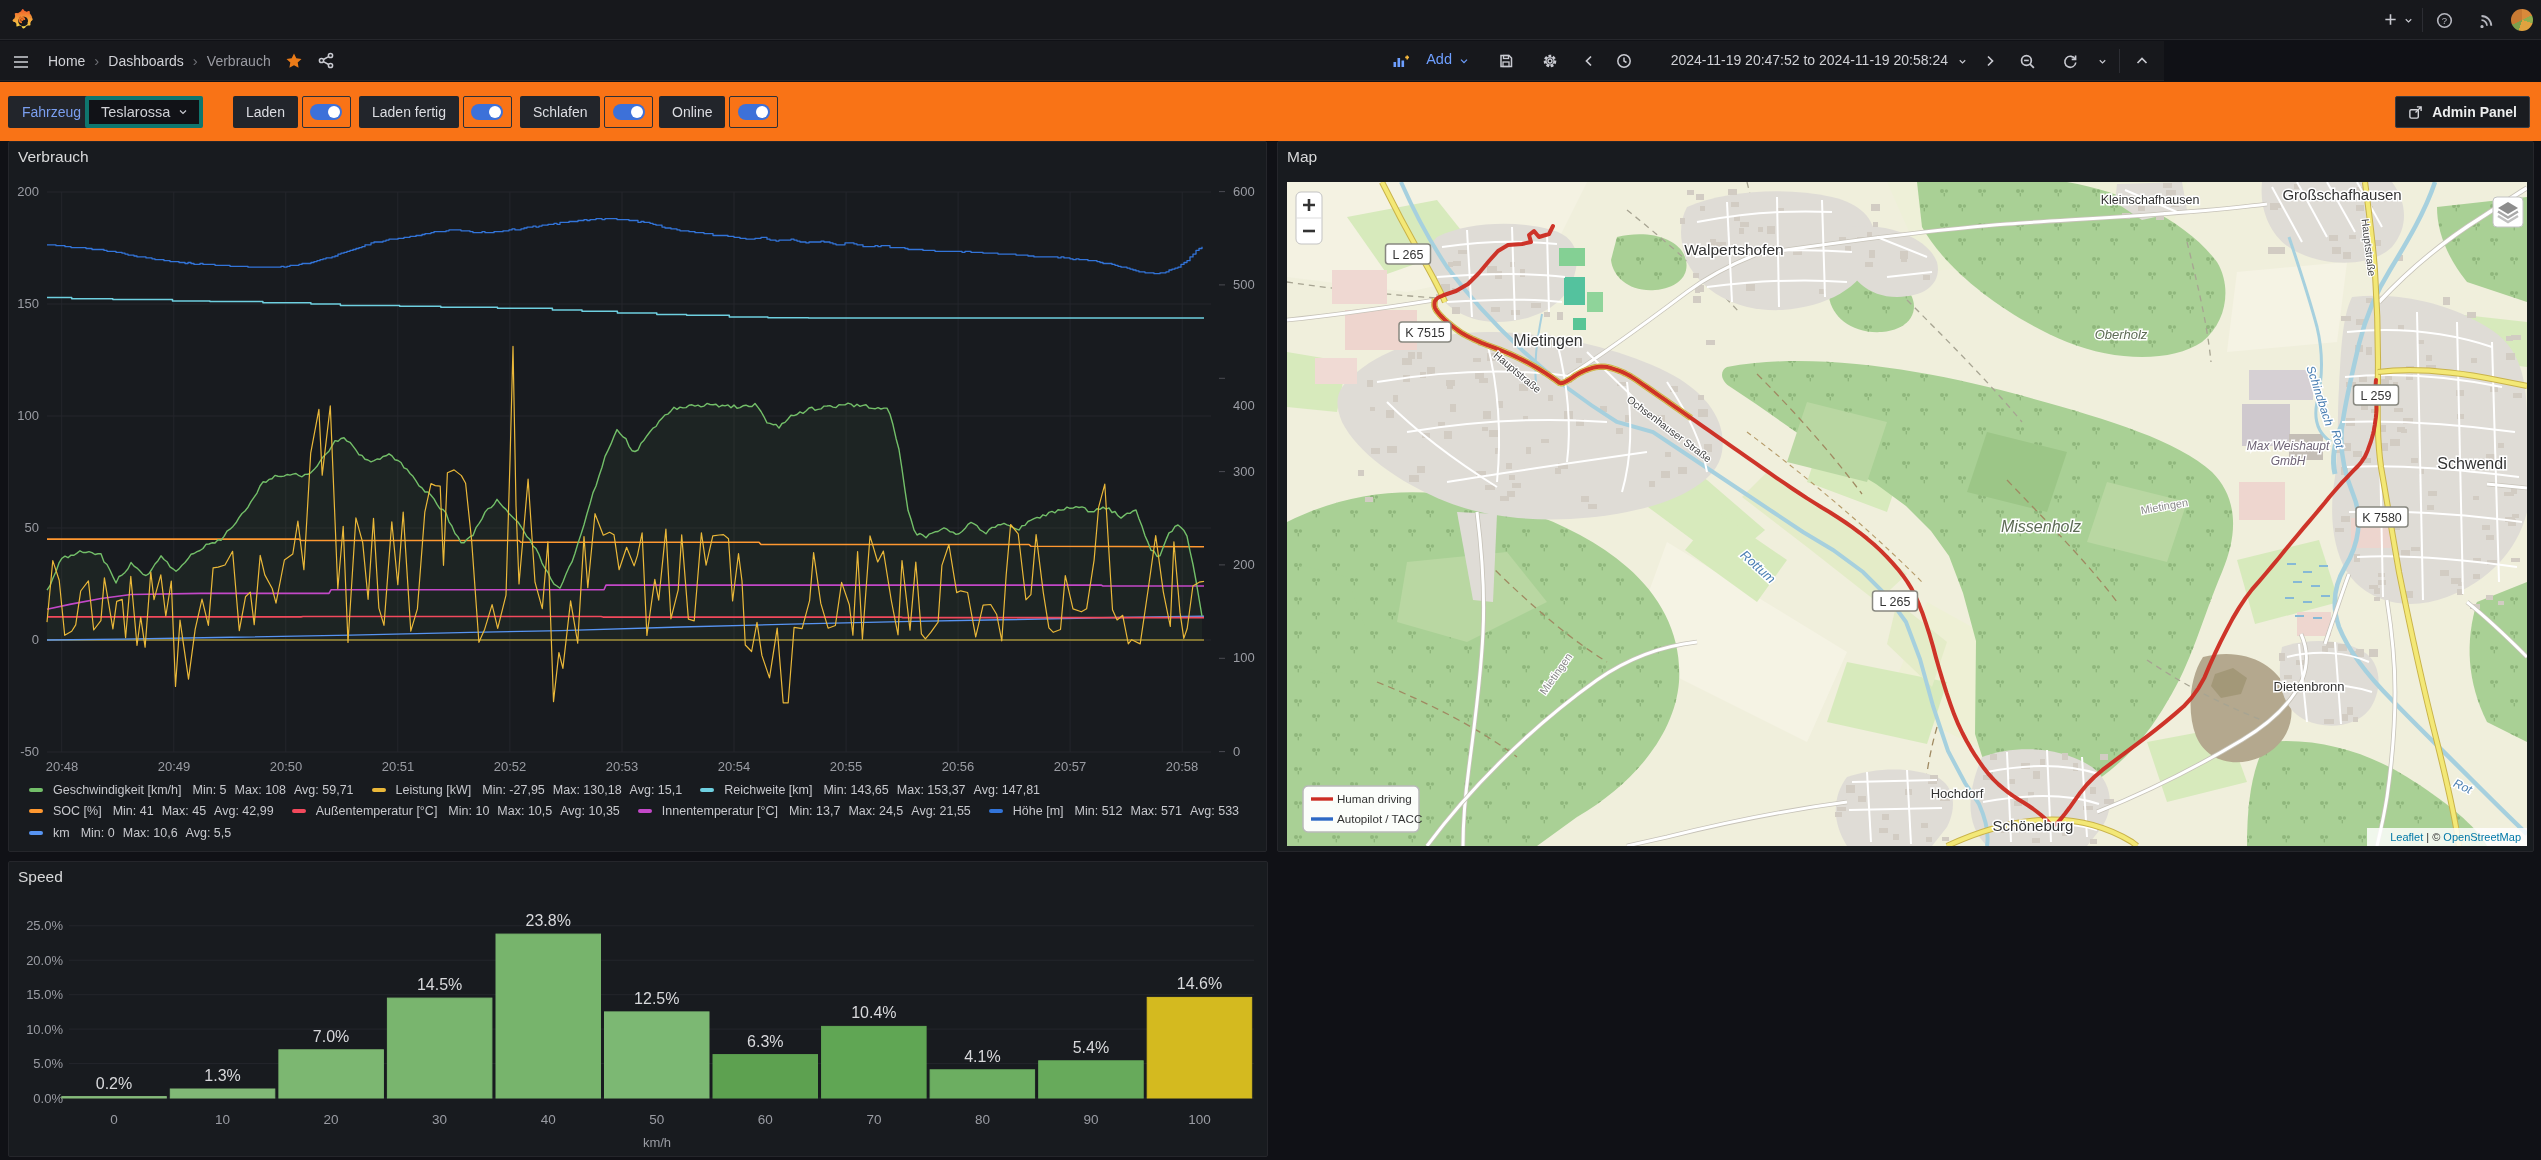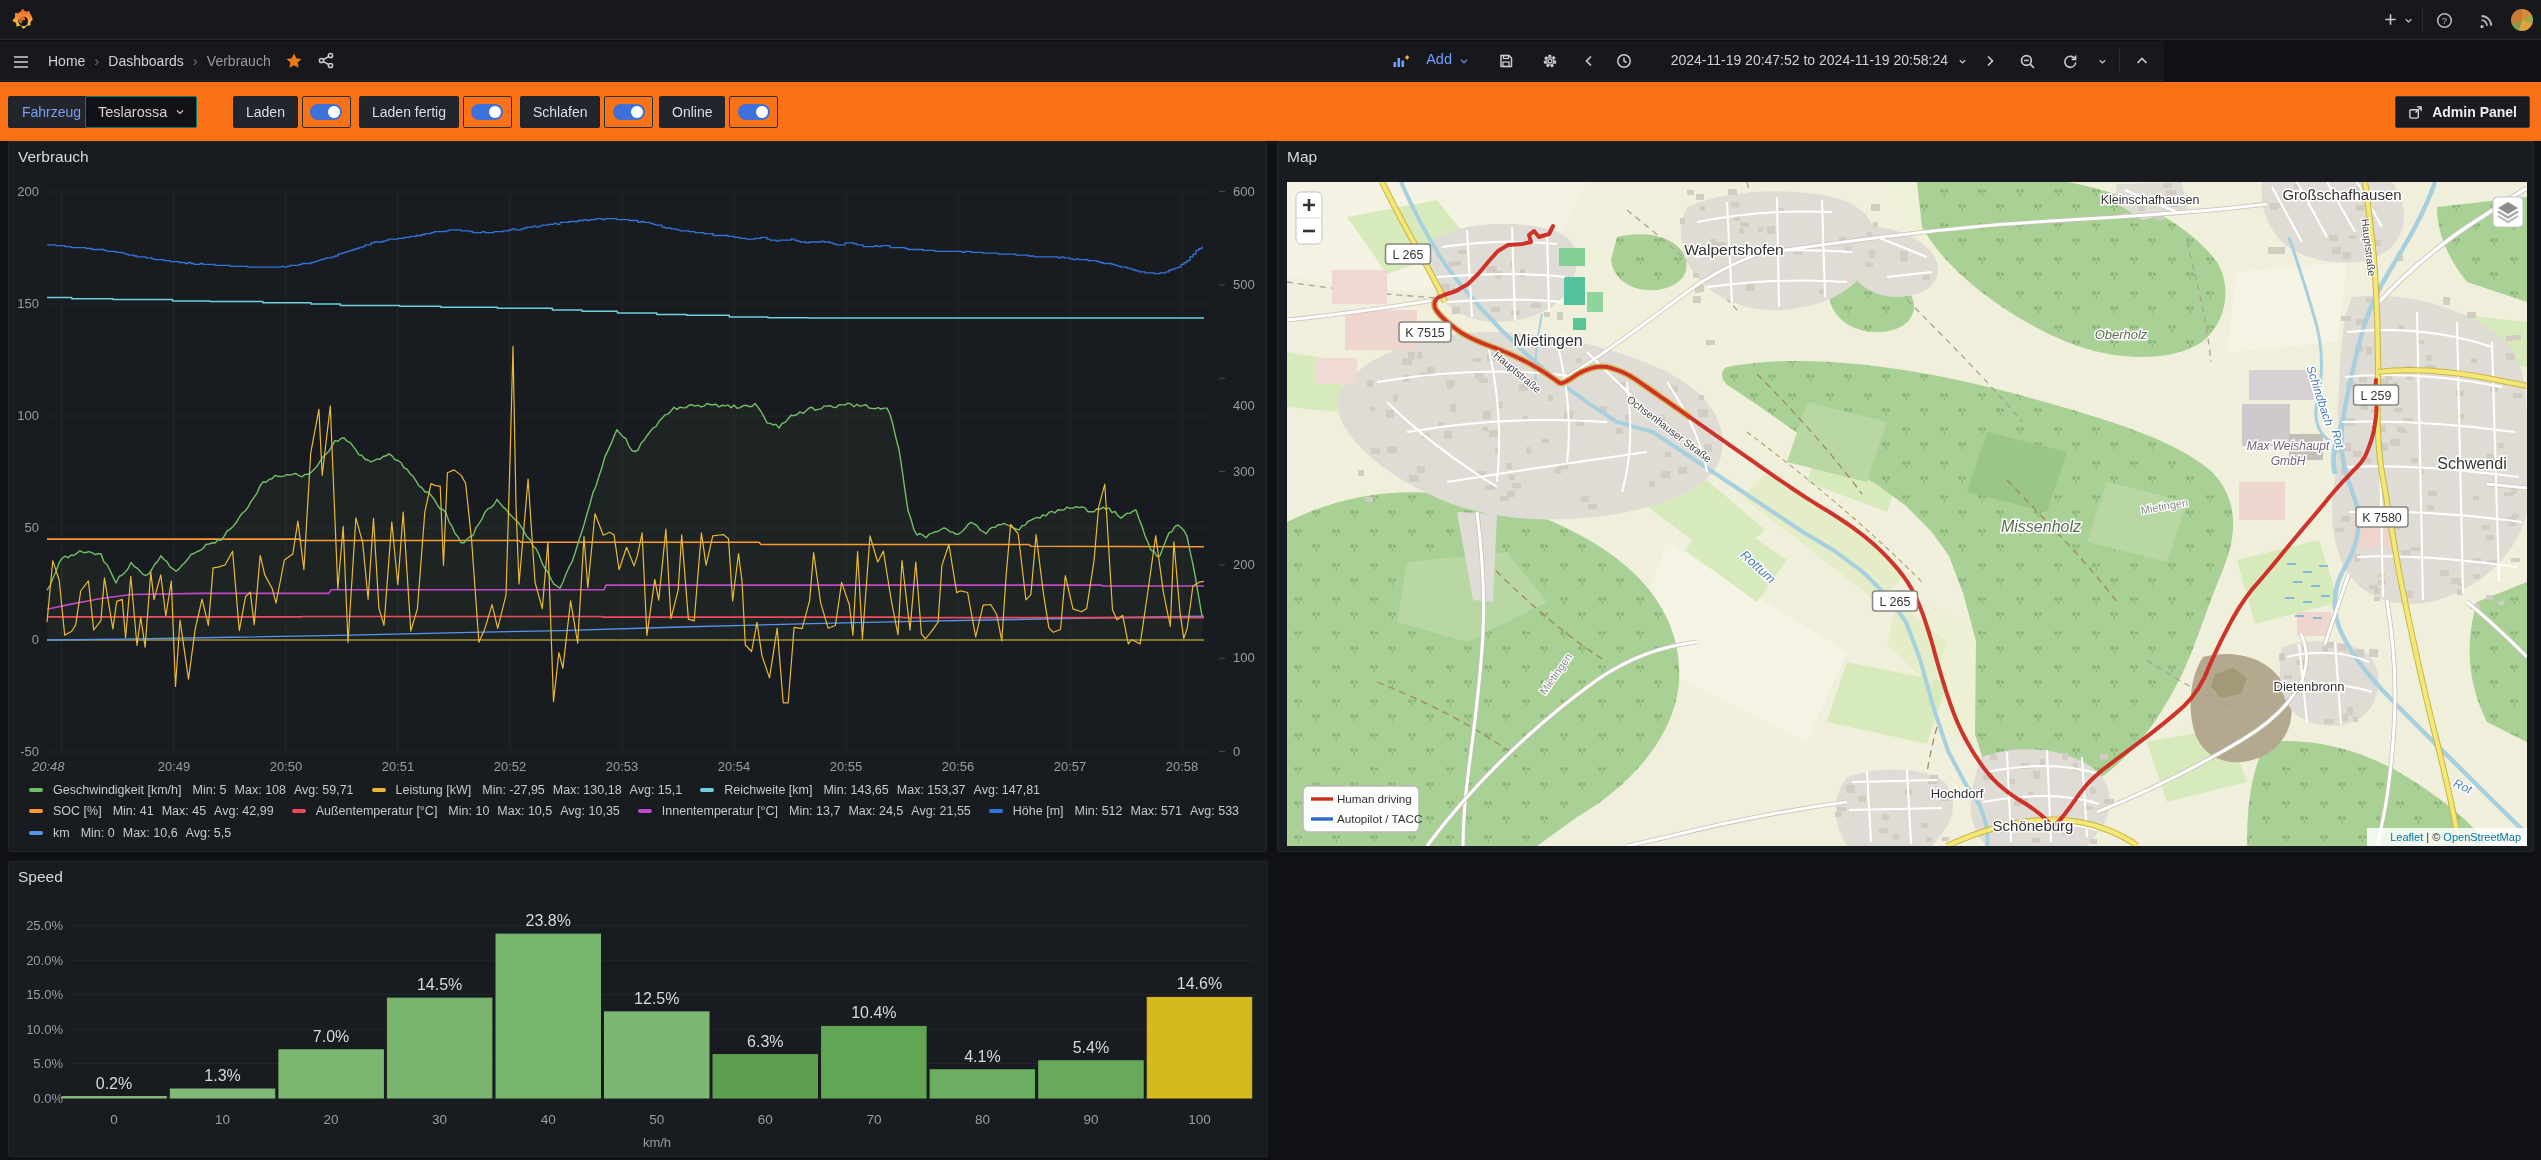--- a/index.html
+++ b/index.html
@@ -10,21 +10,21 @@
 #crumbbar{position:absolute;left:0;top:41px;width:2164px;height:40px;background:#17181c;border-bottom:1px solid #222327;}
 #crumbs{position:absolute;left:48px;top:11px;font-size:14px;color:#d0d1d6;}
 .crumb{font-weight:500;}
 .crumb.dim{color:#9a9ba2;font-weight:400;}
 .csep{color:#6e7076;margin:0 9px;font-size:15px;}
 .tbic{position:absolute;}
 #addlbl{position:absolute;right:712px;top:10px;color:#6e9fff;font-size:14.5px;font-weight:500;}
 #timerange{position:absolute;right:216px;top:11px;color:#d0d1d6;font-size:14px;}
 #filterrow{position:absolute;left:0;top:82px;width:2541px;height:59px;background:#f97316;}
 #fahrzeug{position:absolute;left:8px;top:14px;height:32px;background:#22252b;border-radius:2px;display:flex;align-items:center;padding:0 14px;color:#7b9ff0;font-size:14px;font-weight:500;}
-#tesladd{position:absolute;left:85px;top:14px;height:32px;background:#111217;border:1px solid #0f766e;border-radius:2px;display:flex;align-items:center;padding:0 10px 0 12px;color:#d0d1d6;font-size:14.5px;}
+#tesladd{position:absolute;left:85px;top:14px;height:32px;background:#111217;border:4px solid #0f766e;border-radius:2px;display:flex;align-items:center;padding:0 10px 0 12px;color:#d0d1d6;font-size:14.5px;}
 .tgroup{position:absolute;top:14px;display:flex;padding-left:26px;}
 .tlabel{height:32px;background:#22252b;border-radius:2px;display:flex;align-items:center;padding:0 13px;color:#dcdde2;font-size:14px;font-weight:500;}
 .tbox{width:49px;height:32px;border:1px solid #2e3036;border-radius:2px;margin-left:4px;display:flex;align-items:center;justify-content:center;}
 .tpill{width:32px;height:16px;background:#3d71d9;border-radius:9px;position:relative;}
 .tknob{position:absolute;right:2px;top:2px;width:12px;height:12px;border-radius:50%;background:#ffffff;}
 #adminbtn{position:absolute;right:11px;top:14px;height:32px;border:1px solid #3a3c42;background:#1a1c20;border-radius:2px;display:flex;align-items:center;padding:0 12px;color:#eceded;font-size:14px;font-weight:700;}
 .panel{position:absolute;background:#181b1f;border:1px solid #25262b;border-radius:2px;}
 .ptitle{position:absolute;left:9px;top:6px;font-size:15.5px;font-weight:500;color:#d8d9da;}
 .axlbl{position:absolute;color:#9a9ca3;font-size:13px;}
 
@@ -251,21 +251,21 @@
     <div class="axlbl" style="right:1227px;top:378px;">50</div>
     <div class="axlbl" style="right:1227px;top:490px;">0</div>
     <div class="axlbl" style="right:1227px;top:602px;">-50</div>
     <div class="axlbl" style="left:1224px;top:602px;">0</div>
     <div class="axlbl" style="left:1224px;top:508px;">100</div>
     <div class="axlbl" style="left:1224px;top:415px;">200</div>
     <div class="axlbl" style="left:1224px;top:322px;">300</div>
     <div class="axlbl" style="left:1224px;top:228px;margin-top:28px;">400</div>
     <div class="axlbl" style="left:1224px;top:135px;">500</div>
     <div class="axlbl" style="left:1224px;top:42px;">600</div>
-    <div class="axlbl" style="left:53px;top:617px;width:60px;margin-left:-30px;text-align:left;font-style:italic;">20:48</div>
+    <div class="axlbl" style="left:53px;top:617px;width:60px;margin-left:-30px;text-align:center;">20:48</div>
     <div class="axlbl" style="left:165px;top:617px;width:60px;margin-left:-30px;text-align:center;">20:49</div>
     <div class="axlbl" style="left:277px;top:617px;width:60px;margin-left:-30px;text-align:center;">20:50</div>
     <div class="axlbl" style="left:389px;top:617px;width:60px;margin-left:-30px;text-align:center;">20:51</div>
     <div class="axlbl" style="left:501px;top:617px;width:60px;margin-left:-30px;text-align:center;">20:52</div>
     <div class="axlbl" style="left:613px;top:617px;width:60px;margin-left:-30px;text-align:center;">20:53</div>
     <div class="axlbl" style="left:725px;top:617px;width:60px;margin-left:-30px;text-align:center;">20:54</div>
     <div class="axlbl" style="left:837px;top:617px;width:60px;margin-left:-30px;text-align:center;">20:55</div>
     <div class="axlbl" style="left:949px;top:617px;width:60px;margin-left:-30px;text-align:center;">20:56</div>
     <div class="axlbl" style="left:1061px;top:617px;width:60px;margin-left:-30px;text-align:center;">20:57</div>
     <div class="axlbl" style="left:1173px;top:617px;width:60px;margin-left:-30px;text-align:center;">20:58</div>

